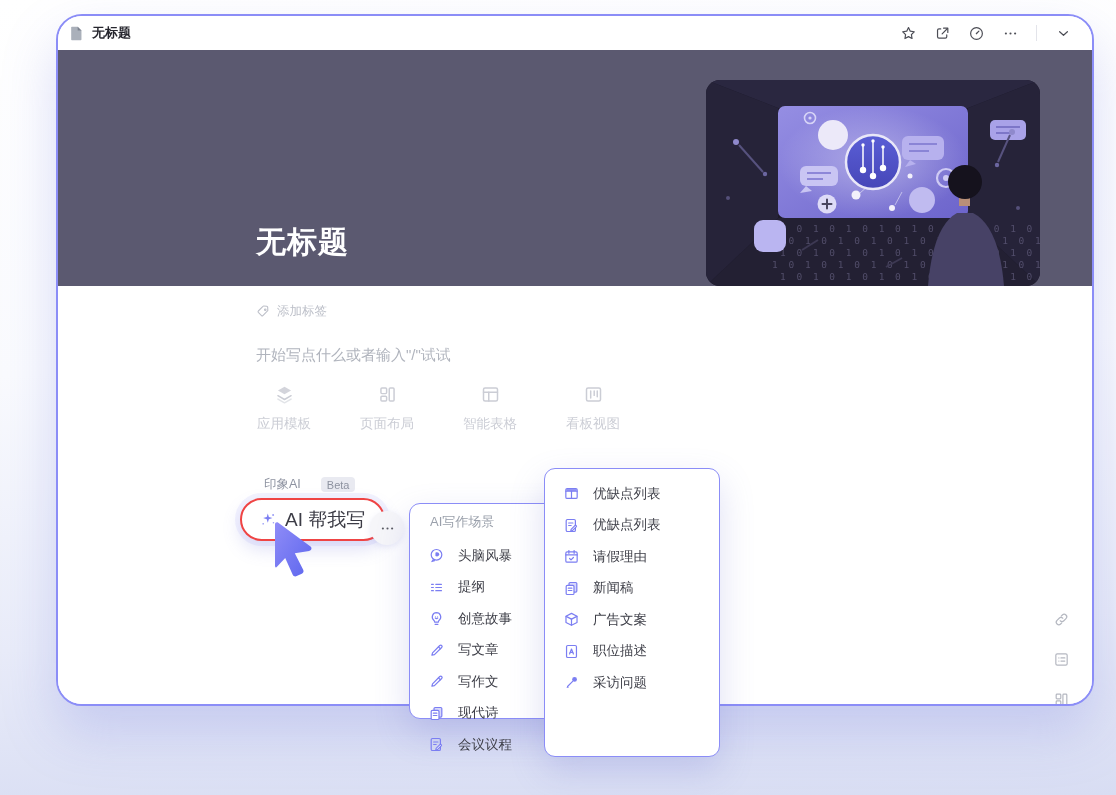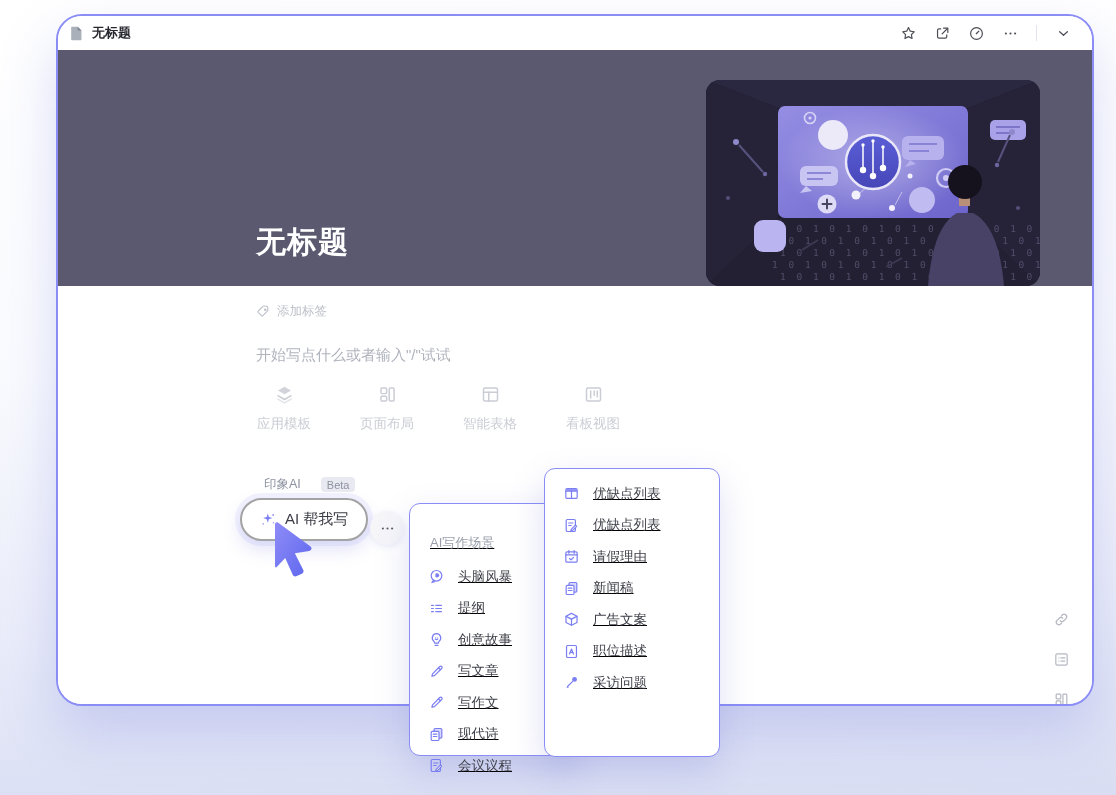--- a/index.html
+++ b/index.html
@@ -56,45 +56,44 @@
 
   .beta-row { position:absolute; left:206px; top:190px; display:flex; align-items:center; gap:20px; }
   .brand-label { font-size:12.5px; color:#8d92a0; }
   .beta-chip {
     font-size:11px; color:#8d92a0; background:#e9eaf1; border-radius:4px;
     padding:1.5px 6px;
   }
   .ai-btn {
     position:absolute; left:182px; top:212px; height:43px; padding:0 18px;
     display:flex; align-items:center; gap:8px; background:#ffffff;
-    border:2px solid #a3a3a3; border-radius:22px; cursor:pointer;
-    font-family:inherit; font-size:15px; color:#3c3c46; font-weight:500;
+    border:2px solid #ef4444; border-radius:22px; cursor:pointer;
+    font-family:inherit; font-size:19px; color:#3c3c46; font-weight:500;
     box-shadow:0 0 0 5px rgba(139,141,247,.10), 0 8px 18px rgba(110,115,220,.22);
   }
   .more-circle {
     position:absolute; left:312px; top:225px; width:34px; height:34px; border:none;
     border-radius:50%; background:#f6f6f9; color:#5a5b63; cursor:pointer;
     display:flex; align-items:center; justify-content:center;
     box-shadow:0 2px 6px rgba(140,145,210,.18);
   }
   .right-rail {
     position:absolute; right:22px; top:325px; display:flex; flex-direction:column; gap:22px;
   }
   .rail-btn { background:none; border:none; color:#b5b8c1; cursor:pointer; width:18px; height:18px; padding:0; }
 
   
   .cursor { position:absolute; left:246px; top:516px; z-index:40; pointer-events:none; }
 
   
   .menu {
     position:absolute; background:#ffffff; border:1.5px solid #8b8df7; border-radius:11px;
     box-shadow:0 14px 34px rgba(104,110,205,.22);
-    text-decoration:underline;
-  }
-  .menu-1 { left:393px; top:503px; width:170px; height:253px; padding-top:26px; z-index:20; }
+  }
+  .menu-1 { left:393px; top:503px; width:170px; height:216px; padding-top:5px; z-index:20; }
   .menu-2 { left:528px; top:468px; width:176px; height:289px; padding-top:9px; z-index:21; }
   .menu-header { padding:4px 20px 9px; font-size:13px; color:#9aa0ab; }
   .menu-item {
     display:flex; align-items:center; gap:13px; height:31.5px; padding:0 18px;
     font-size:13.5px; color:#3e3f48; cursor:pointer; white-space:nowrap;
   }
   .menu-item .icn { color:#7b7ef2; }
   .menu-item .icn svg { width:17px; height:17px; }
   .bin { font-family:"DejaVu Sans Mono","Liberation Mono",monospace; font-size:9.5px;
          letter-spacing:2.5px; fill:#8781a8; opacity:.45; }

